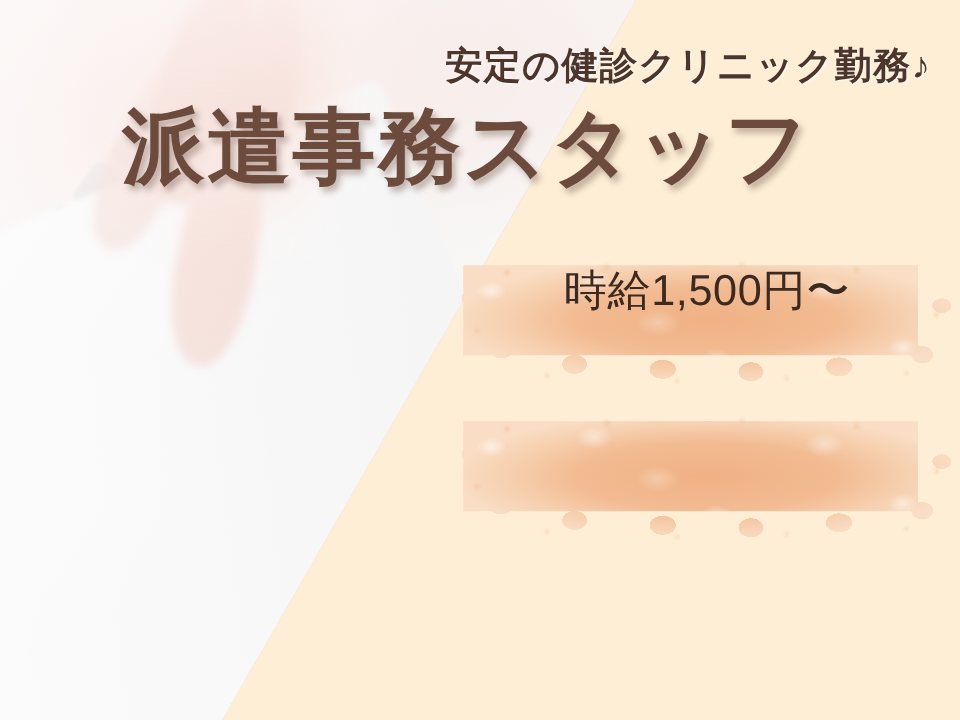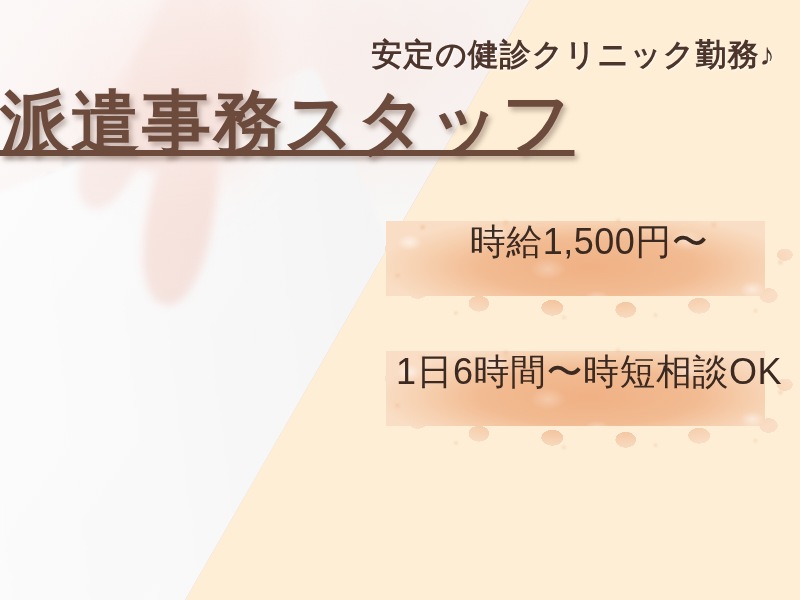--- a/index.html
+++ b/index.html
@@ -116,29 +116,28 @@
     font-weight:bold;
     letter-spacing:1px;
     color:#4d352c;
     text-shadow:1px 1px 2px rgba(255,255,255,0.75);
     white-space:nowrap;
   }
 
   .headline {
     position:absolute;
     left:0; right:22px; top:86px;
-    text-align:left;
+    text-align:center;
     font-size:69px;
     font-weight:bold;
     letter-spacing:2px;
     color:#6c4b3d;
     text-shadow:3px 4px 5px rgba(120,95,85,0.45);
     white-space:nowrap;
     line-height:1.08;
-    text-decoration:underline;
   }
 
   
   .badge {
     position:absolute;
     left:385px;
     width:408px;
     height:102px;
     display:flex;
     align-items:flex-start;
@@ -318,17 +317,16 @@
 
   <div class="badge b1">
     <div class="brush"></div>
     <div class="brush-speckle"></div>
     <span class="badge-label">時給1,500円〜</span>
   </div>
 
   <div class="badge b2">
     <div class="brush"></div>
     <div class="brush-speckle"></div>
-    <span class="badge-label">1日6時間〜時短相談OK</span>
   </div>
 
 
 </div>
 
 </body></html>

